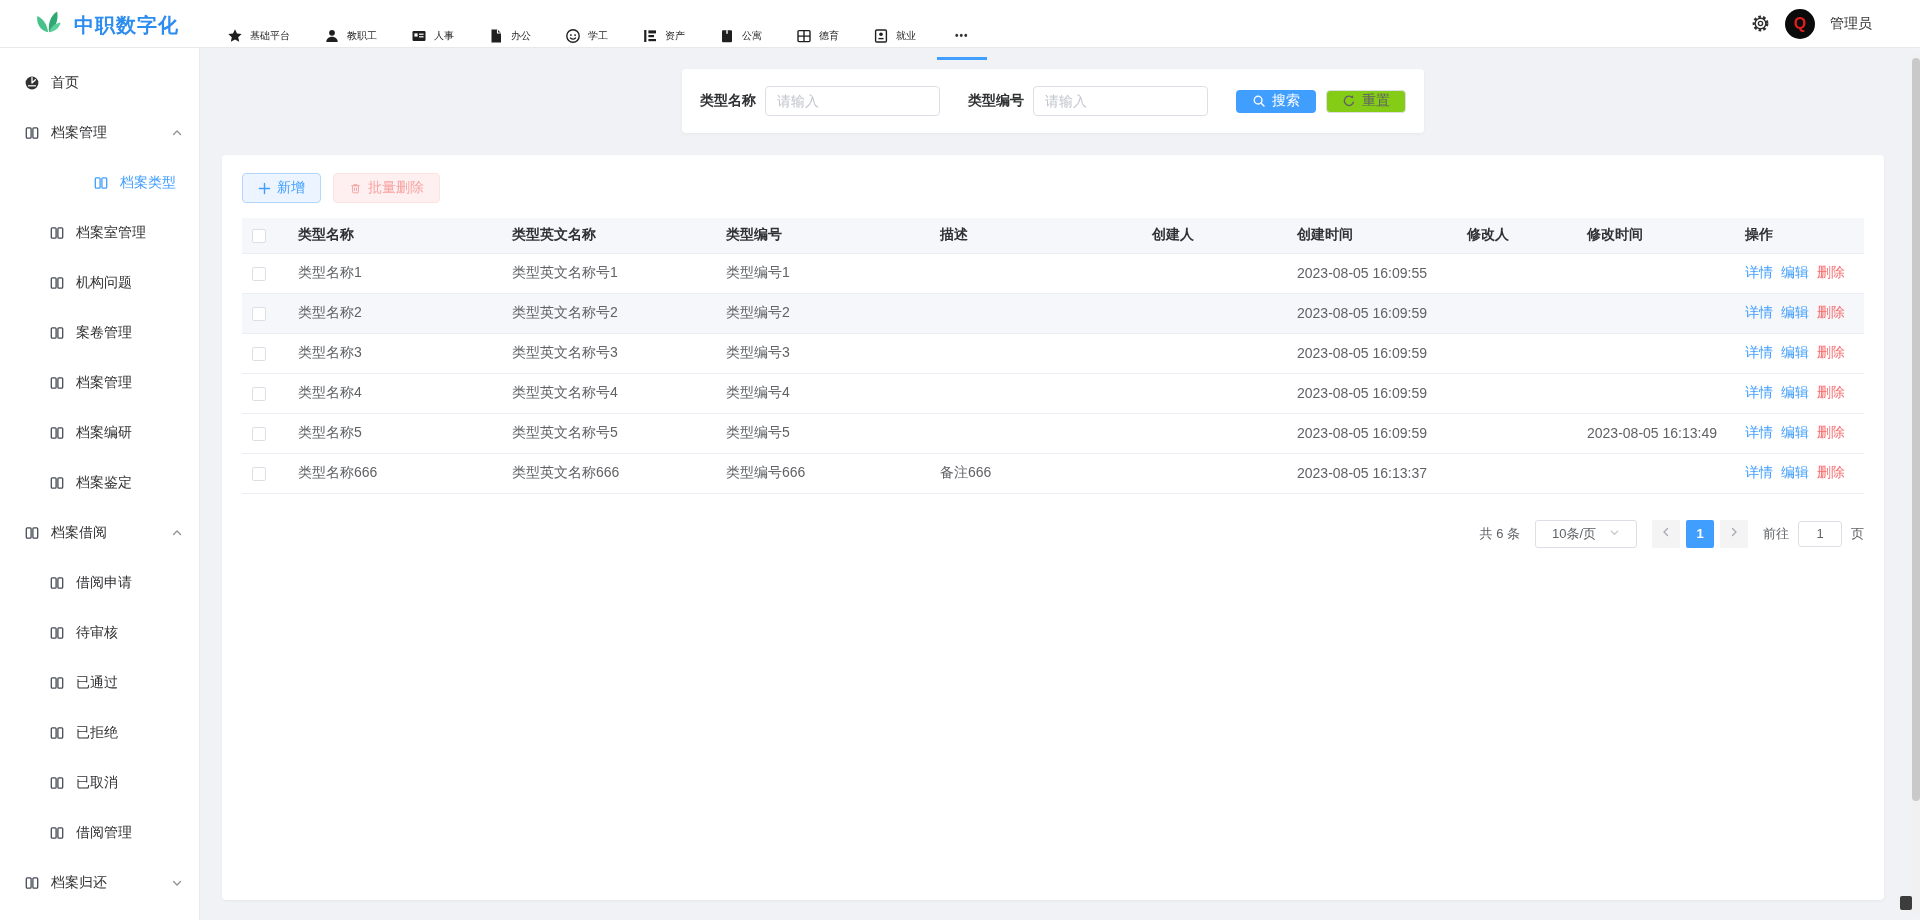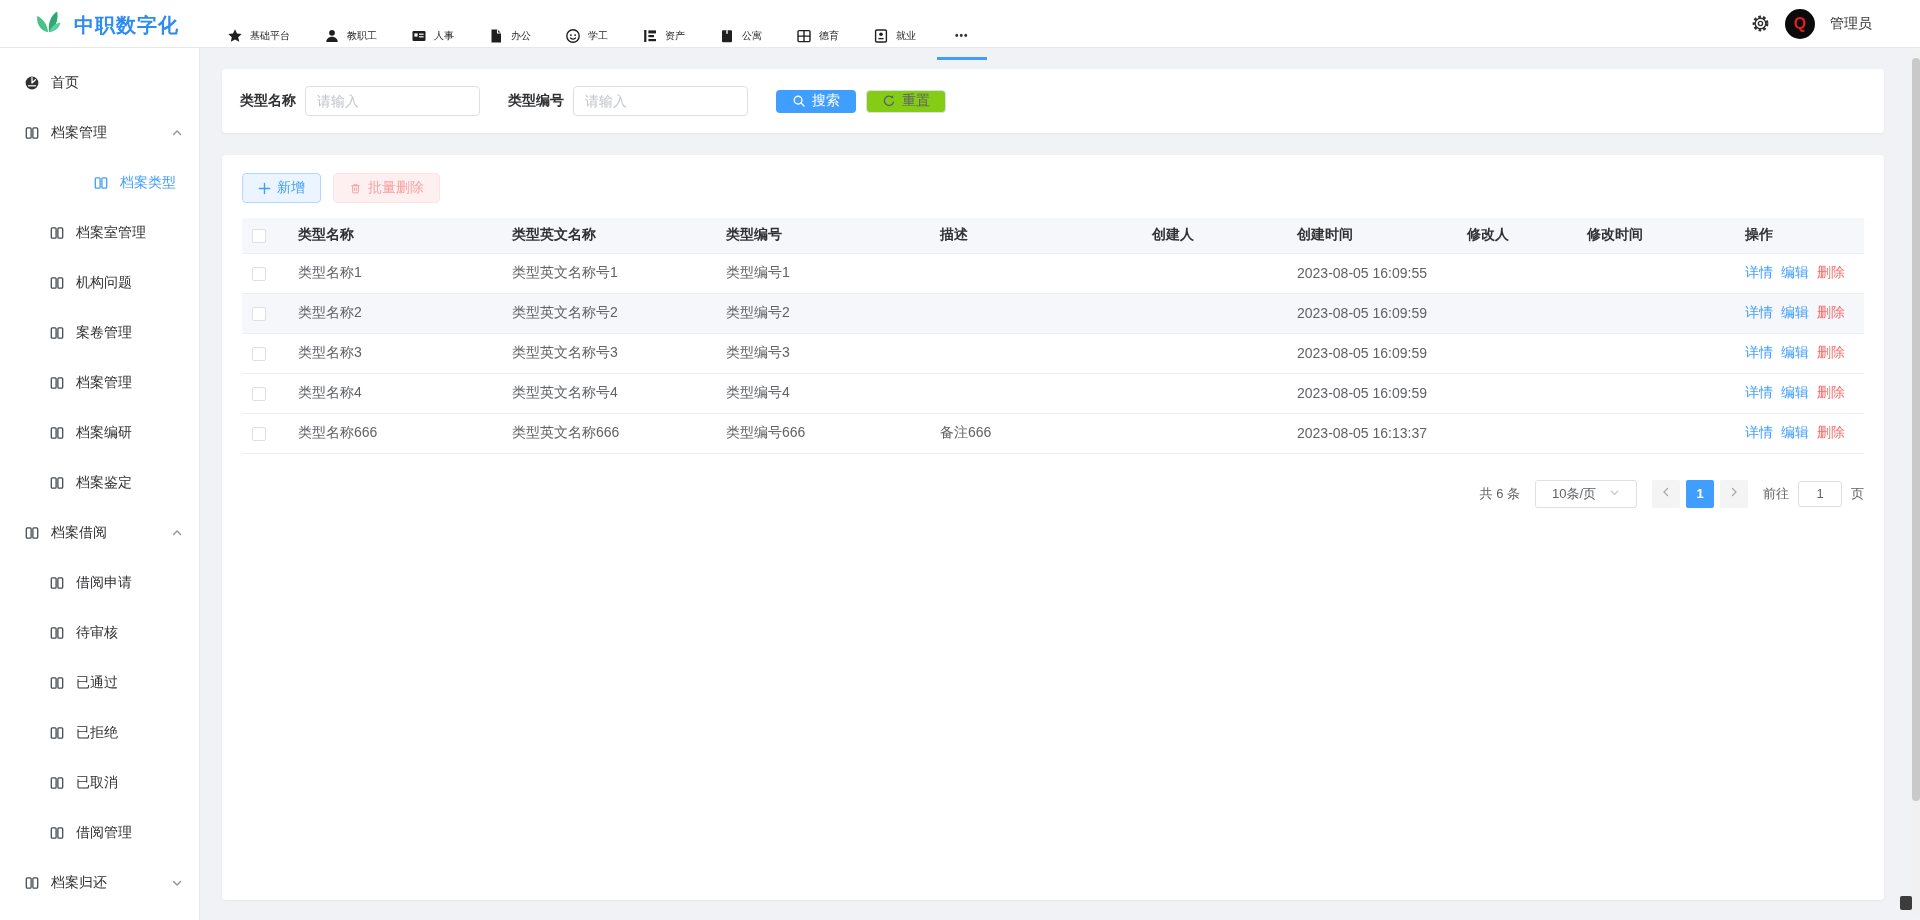--- a/index.html
+++ b/index.html
@@ -27,21 +27,21 @@
   .shell { display:flex; height:872px; }
   aside { width:200px; flex:none; background:#fff; border-right:1px solid #e9e9e9; padding-top:10px; overflow:hidden; }
   .side-item { height:50px; display:flex; align-items:center; gap:11px; padding-left:24px;
     font-size:14px; color:#303133; cursor:pointer; position:relative; }
   .side-item.child { padding-left:49px; }
   .side-item.active { color:#409eff;margin-left:44px; }
   .side-item .sicon { display:flex; color:#464c56; }
   .side-item.active .sicon { color:#409eff; }
   .side-chevron { position:absolute; right:16px; color:#909399; display:flex; }
 
-  main { flex:1; padding:21px 36px 20px 22px; display:flex; flex-direction:column; overflow:hidden; }
+  main { flex:1; padding:21px 36px 20px 22px; display:flex; flex-direction:column; overflow:hidden;align-items:center; }
   .card { background:#fff; border-radius:4px; box-shadow:0 1px 3px rgba(0,0,0,.05); }
 
   
   .search-card { flex:none; height:64px; display:flex; align-items:center; padding:0 18px; margin-bottom:22px; }
   .f-label { font-size:14px; font-weight:700; color:#303133; margin-right:9px; white-space:nowrap; }
   .f-label.second { margin-left:28px; }
   .text-input { width:175px; height:30px; border:1px solid #dcdfe6; border-radius:4px;
     padding:0 11px; font-size:14px; color:#606266; outline:none; background:#fff; }
   .text-input::placeholder { color:#c0c4cc; }
   .btn { display:inline-flex; align-items:center; justify-content:center; gap:6px; height:23px;
@@ -498,20 +498,32 @@
           <tr>
             <td><span class="cb"></span></td>
             <td>类型名称4</td>
             <td>类型英文名称号4</td>
             <td>类型编号4</td>
             <td></td>
             <td></td>
             <td>2023-08-05 16:09:59</td>
             <td></td>
             <td></td>
+            <td><span class="link link-blue">详情</span><span class="link link-blue">编辑</span><span class="link link-red">删除</span></td>
+          </tr>
+          <tr>
+            <td><span class="cb"></span></td>
+            <td>类型名称5</td>
+            <td>类型英文名称号5</td>
+            <td>类型编号5</td>
+            <td></td>
+            <td></td>
+            <td>2023-08-05 16:09:59</td>
+            <td></td>
+            <td>2023-08-05 16:13:49</td>
             <td><span class="link link-blue">详情</span><span class="link link-blue">编辑</span><span class="link link-red">删除</span></td>
           </tr>
           <tr>
             <td><span class="cb"></span></td>
             <td>类型名称666</td>
             <td>类型英文名称666</td>
             <td>类型编号666</td>
             <td>备注666</td>
             <td></td>
             <td>2023-08-05 16:13:37</td>

